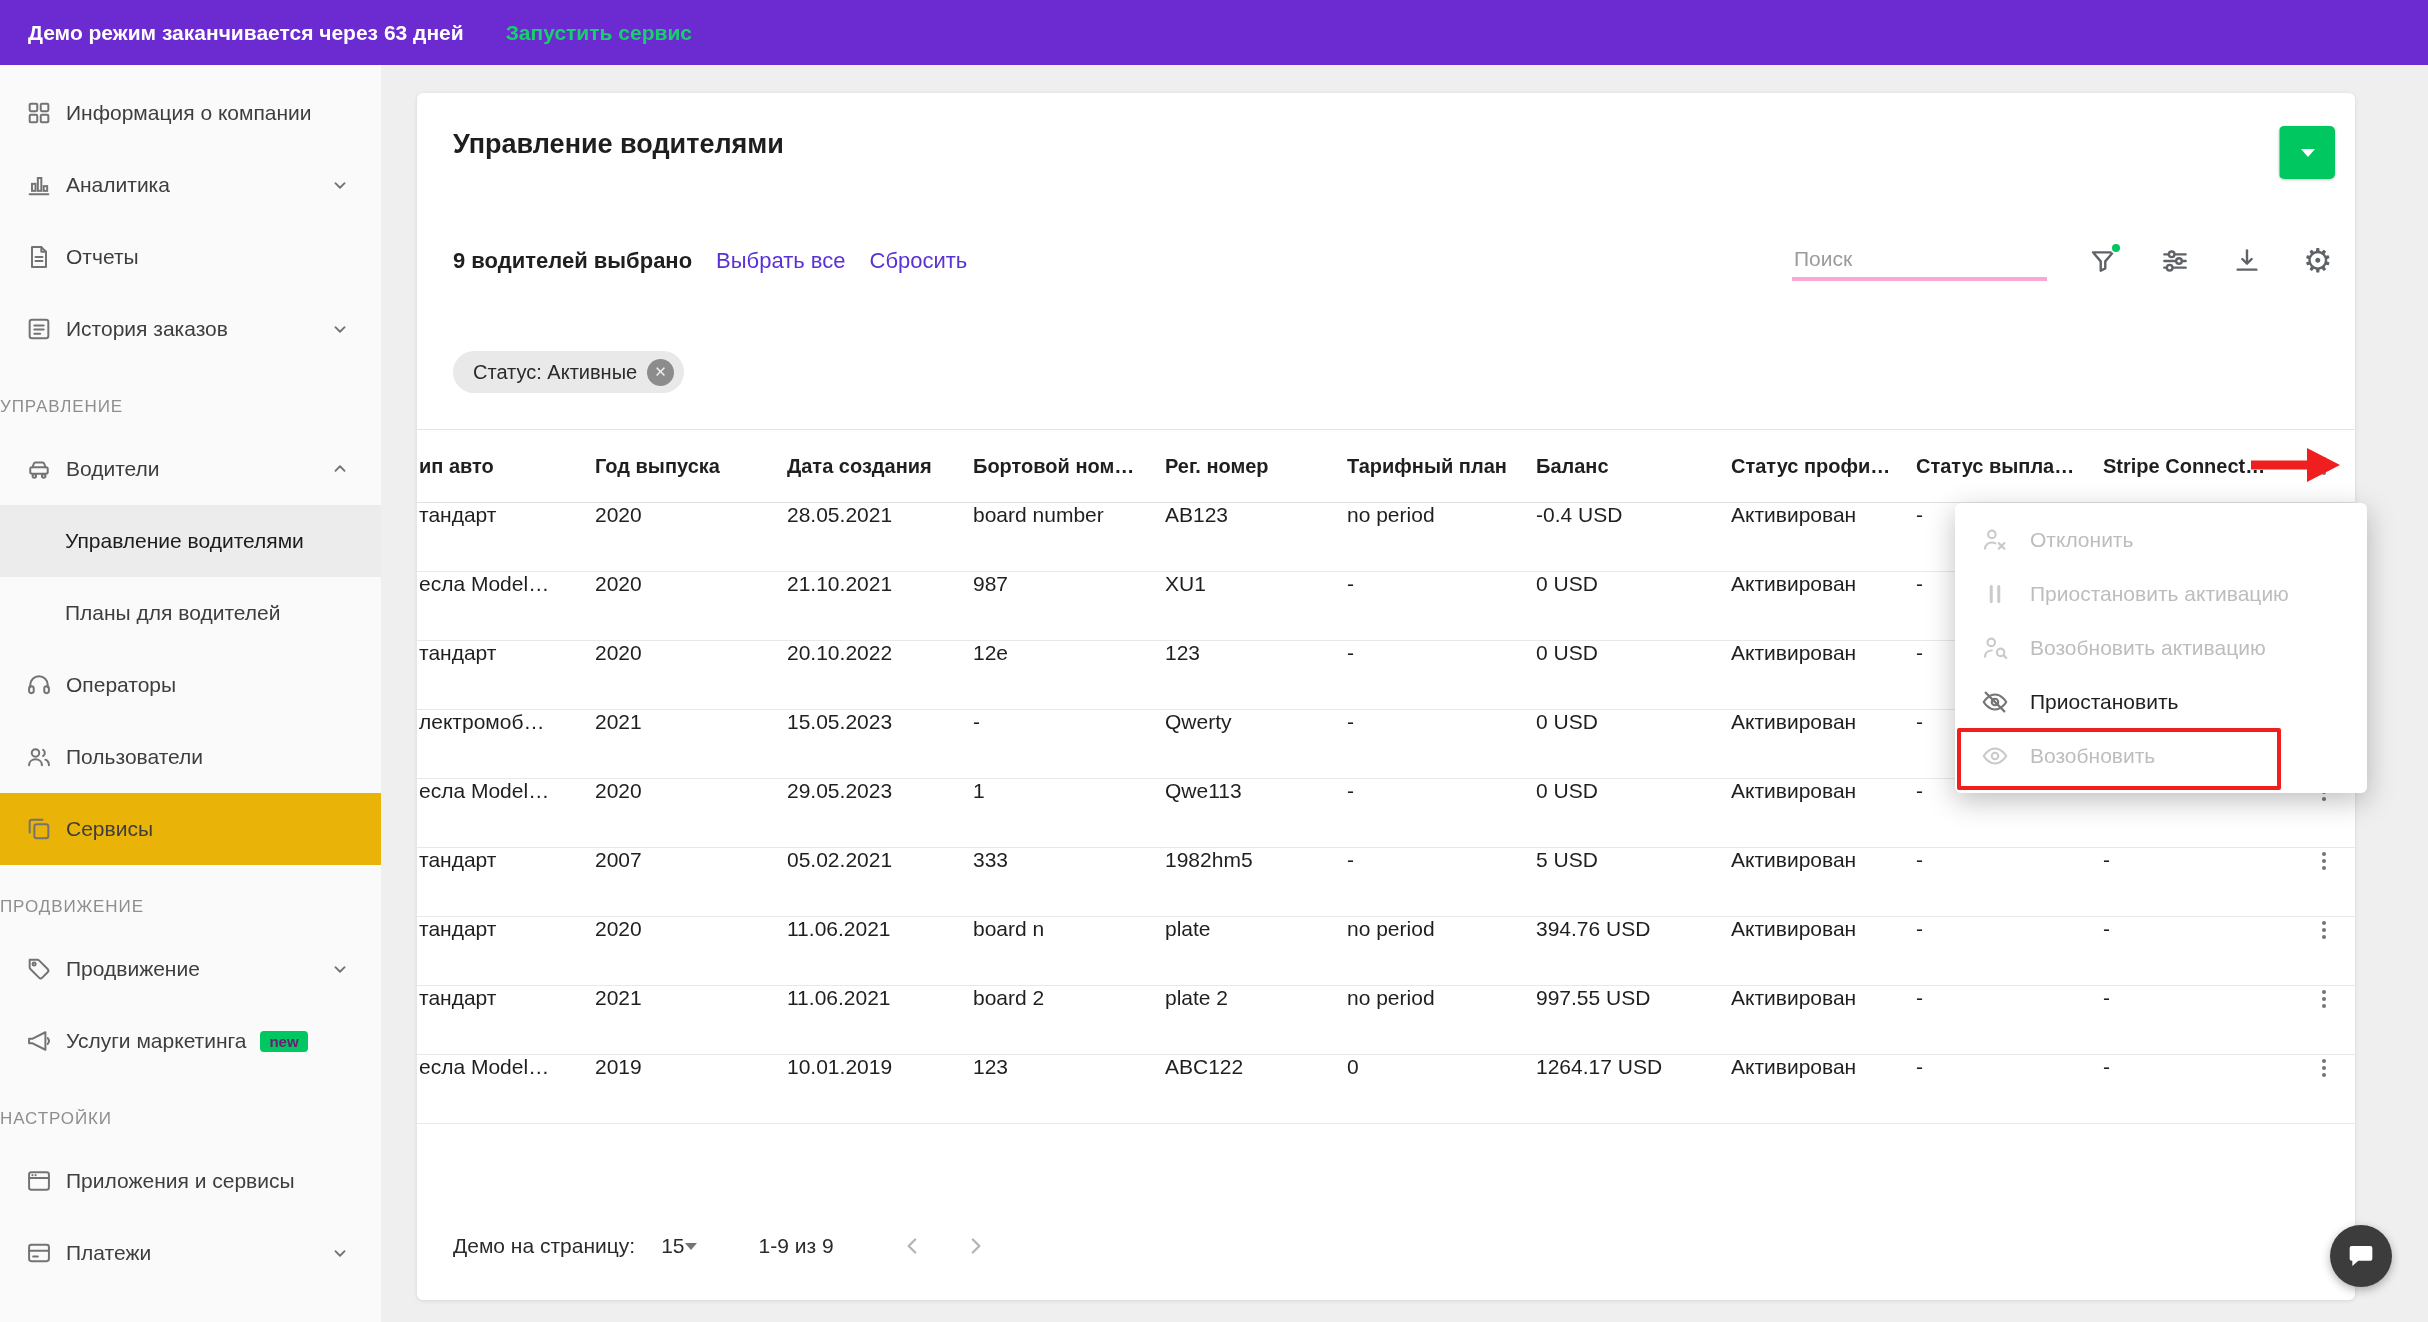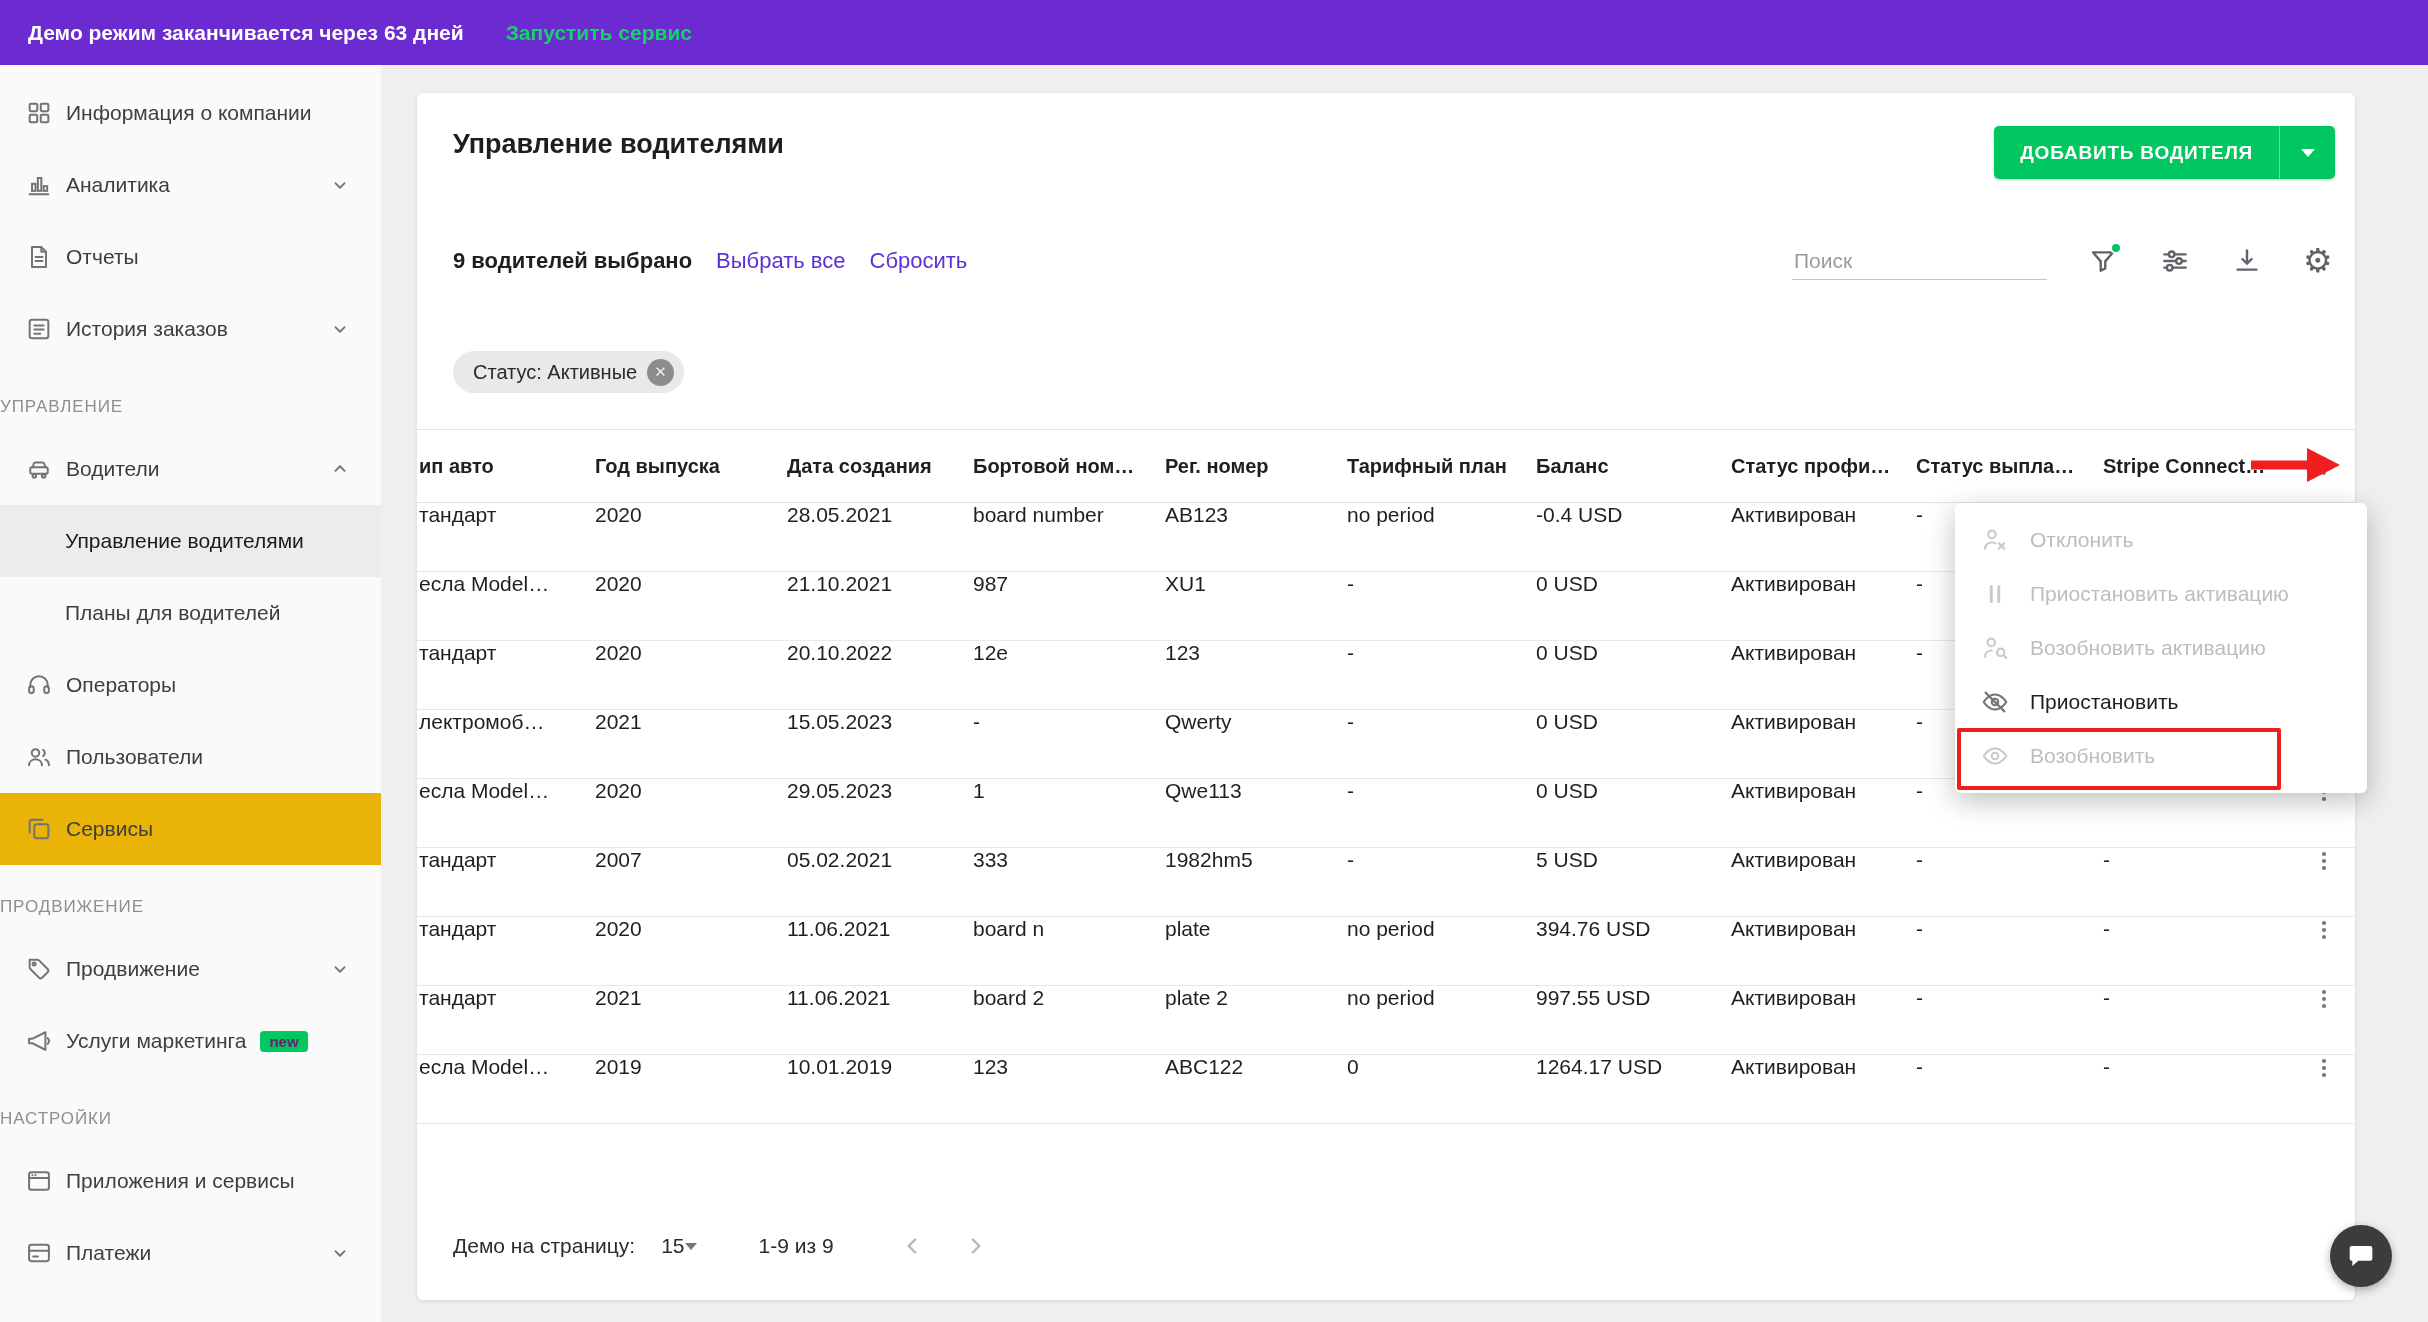--- a/index.html
+++ b/index.html
@@ -69,21 +69,21 @@
     background:#00C75F; width:56px; display:flex; align-items:center; justify-content:center;
     border-left:1px solid rgba(255,255,255,.4);
   }
   .caret-down-white { width:0; height:0; border-left:7px solid transparent; border-right:7px solid transparent; border-top:8px solid #FFF; }
   
   .toolbar { position:absolute; left:36px; right:20px; top:146px; height:44px; display:flex; align-items:center; }
   .sel-text { font-size:22px; font-weight:700; color:#1F1F1F; }
   .tool-link { font-size:22px; font-weight:500; color:#5A31D6; margin-left:24px; cursor:pointer; }
   .toolbar .right { margin-left:auto; display:flex; align-items:center; gap:40px; }
   .search-input {
-    width:255px; border:none; outline:none; border-bottom:1px solid #f9a8d4;
+    width:255px; border:none; outline:none; border-bottom:4px solid #f9a8d4;
     font-family:"Liberation Sans",sans-serif; font-size:21px; padding:6px 2px; background:transparent; color:#1F1F1F;
   }
   .search-input::placeholder { color:#9B9B9B; }
   .tool-icon { width:32px; height:32px; color:#5F6368; position:relative; cursor:pointer; flex:none; }
   .tool-icon svg { width:100%; height:100%; display:block; }
   .green-dot { position:absolute; top:-3px; right:-3px; width:12px; height:12px; background:#00C75F; border:2px solid #FFF; border-radius:50%; }
   .gear-glyph { font-size:33px; line-height:32px; color:#5F6368; }
   
   .chip {
     position:absolute; left:36px; top:258px; height:42px;
@@ -314,21 +314,20 @@
         </svg>
       </span>
   </div>
 </div>
 
 <div class="card">
 
   <div class="page-title">Управление водителями</div>
 
   <div class="add-btn">
-    <div class="main">ДОБАВИТЬ ВОДИТЕЛЯ</div>
     <div class="caret-seg">
       <span class="caret-down-white"></span>
     </div>
   </div>
 
   <div class="toolbar">
     <span class="sel-text">9 водителей выбрано</span>
     <span class="tool-link">Выбрать все</span>
     <span class="tool-link">Сбросить</span>
     <div class="right">

